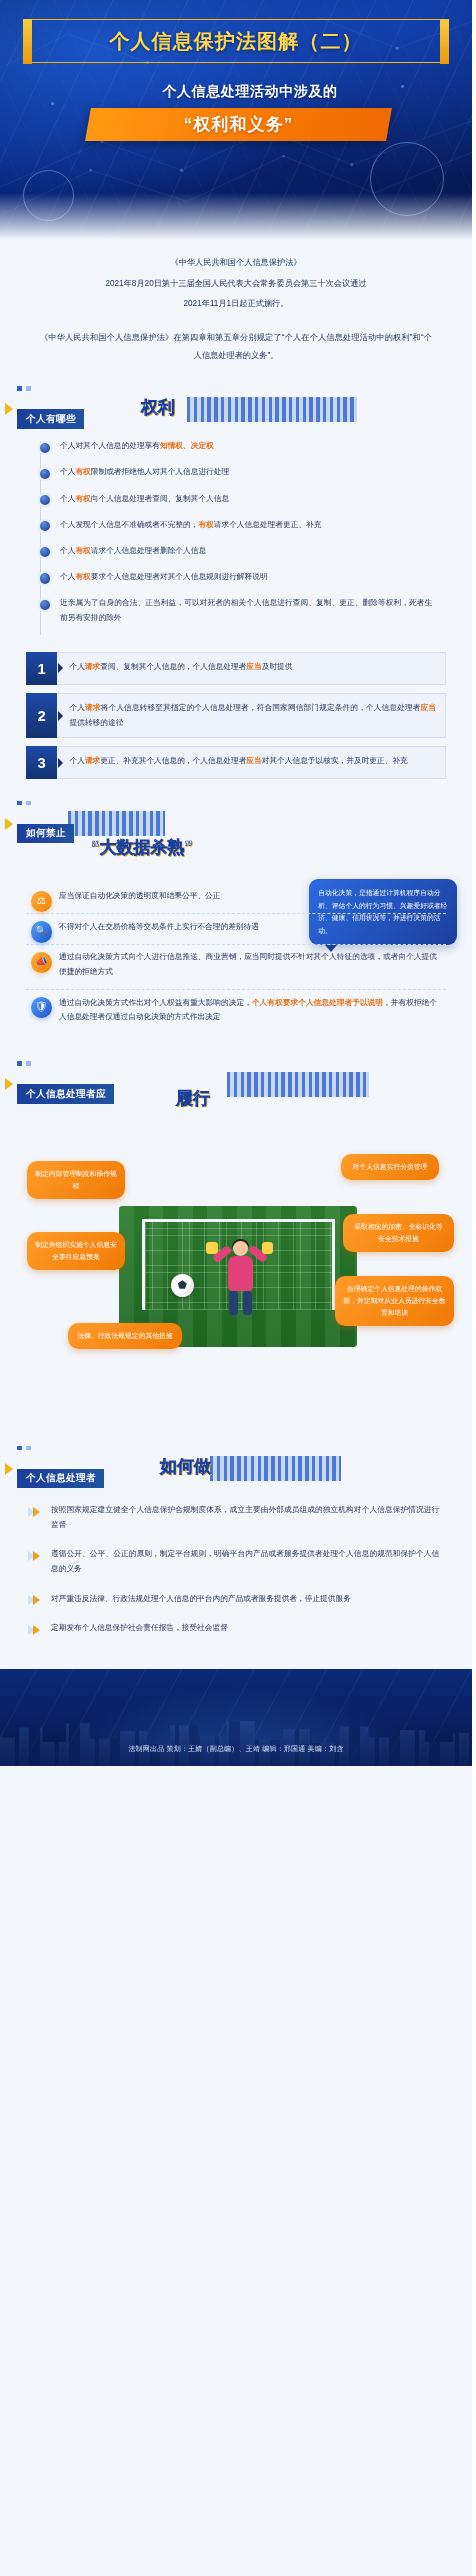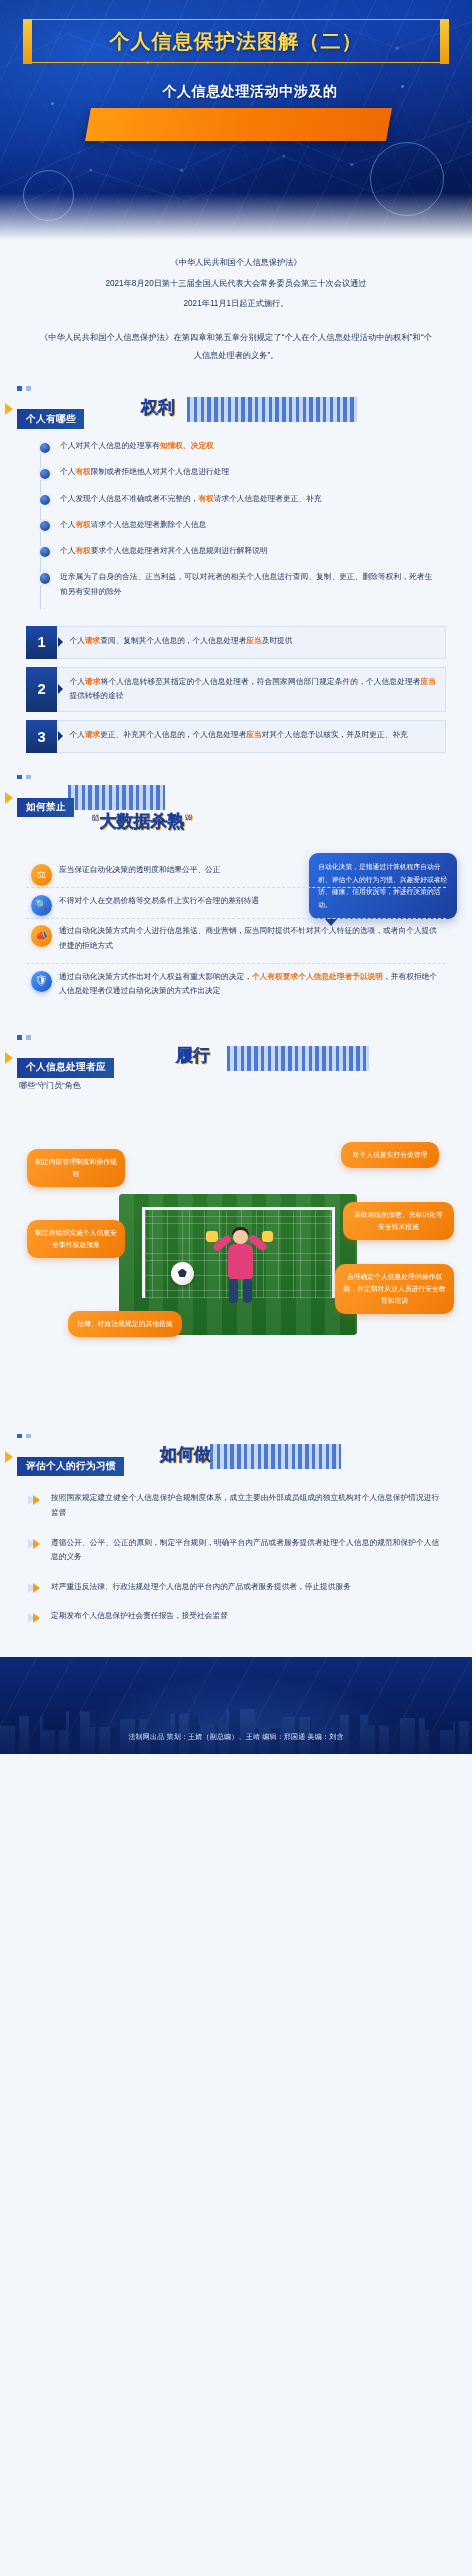--- a/index.html
+++ b/index.html
@@ -391,20 +391,21 @@
     <div class="deco-ring" style="left:23px; top:170px; width:51px; height:51px;"></div>
     <div class="deco-ring" style="right:28px; top:142px; width:74px; height:74px;"></div>
     <div class="deco-dot" style="left:51px; top:102px; width:3.4px; height:3.4px;"></div>
     <div class="deco-dot" style="right:68px; top:85px; width:2.8px; height:2.8px;"></div>
 
     <div class="title-frame">
       <div class="main-title">个人信息保护法图解（二）</div>
     </div>
     <div class="sub1">个人信息处理活动中涉及的</div>
     <div class="sub2-wrap"></div>
+    <div class="sub2">“权利和义务”</div>
     <div class="hdr-bottom-fade"></div>
   </div>
 
   <div class="intro">
     <p>《中华人民共和国个人信息保护法》</p>
     <p>2021年8月20日第十三届全国人民代表大会常务委员会第三十次会议通过</p>
     <p>2021年11月1日起正式施行。</p>
     <div class="blk2">
       <p>《中华人民共和国个人信息保护法》在第四章和第五章分别规定了“个人在个人信息处理活动中的权利”和“个人信息处理者的义务”。</p>
     </div>
@@ -425,20 +426,24 @@
     <div class="r-item">
       <span class="dot"></span>
       <span>个人对其个人信息的处理享有</span><span class="hl">知情权、决定权</span><span></span>
     </div>
     <div class="r-item">
       <span class="dot"></span>
       <span>个人</span><span class="hl">有权</span><span>限制或者拒绝他人对其个人信息进行处理</span>
     </div>
     <div class="r-item">
       <span class="dot"></span>
+      <span>个人</span><span class="hl">有权</span><span>向个人信息处理者查阅、复制其个人信息</span>
+    </div>
+    <div class="r-item">
+      <span class="dot"></span>
       <span>个人发现个人信息不准确或者不完整的，</span><span class="hl">有权</span><span>请求个人信息处理者更正、补充</span>
     </div>
     <div class="r-item">
       <span class="dot"></span>
       <span>个人</span><span class="hl">有权</span><span>请求个人信息处理者删除个人信息</span>
     </div>
     <div class="r-item">
       <span class="dot"></span>
       <span>个人</span><span class="hl">有权</span><span>要求个人信息处理者对其个人信息规则进行解释说明</span>
     </div>
@@ -500,23 +505,22 @@
       </div>
     </div>
   </div>
 
   <div class="sec-head">
     <div class="tiny-sq" style="left:17px; top:-8px;"></div>
     <div class="tiny-sq" style="left:26px; top:-8px; background:#9dbbe8;"></div>
     <div class="stripe" style="left: 227px; width: 142px;"></div>
     <div class="bar">个人信息处理者应</div>
     <div class="chev"></div>
-    <div class="accent" style="left: 176px;">履行</div>
-  </div>
-  <div style="margin:3.4px 0 0 19.3px; font-size:8px; color:#24365c;">哪些“守门员”角色</div>
+    <div class="accent" style="left: 176px; margin-top: 16px;">履行</div>
+  </div>
 
   <div class="gk-wrap">
     <div class="pitch">
       <div class="goal"></div>
       <div class="keeper">
         <div class="kp-arm-l"></div>
         <div class="kp-arm-r"></div>
         <div class="kp-glove-l"></div>
         <div class="kp-glove-r"></div>
         <div class="kp-hair"></div>
@@ -533,21 +537,21 @@
     <div class="gk-bubble gk3">法律、行政法规规定的其他措施</div>
     <div class="gk-bubble gk4">对个人信息实行分类管理</div>
     <div class="gk-bubble gk5">采取相应的加密、去标识化等安全技术措施</div>
     <div class="gk-bubble gk6">合理确定个人信息处理的操作权限，并定期对从业人员进行安全教育和培训</div>
   </div>
 
   <div class="sec-head">
     <div class="tiny-sq" style="left:17px; top:-8px;"></div>
     <div class="tiny-sq" style="left:26px; top:-8px; background:#9dbbe8;"></div>
     <div class="stripe" style="left: 210px; width: 131px;"></div>
-    <div class="bar">评估个人的行为习惯</div>
+    <div class="bar">个人信息处理者</div>
     <div class="chev"></div>
     <div class="accent" style="left: 160px;">如何做</div>
   </div>
 
   <div class="plat">
     <div class="p-item">
       <span class="tri2"></span>
       <span class="tri"></span>
       <span>按照国家规定建立健全个人信息保护合规制度体系，成立主要由外部成员组成的独立机构对个人信息保护情况进行监督</span>
     </div>

